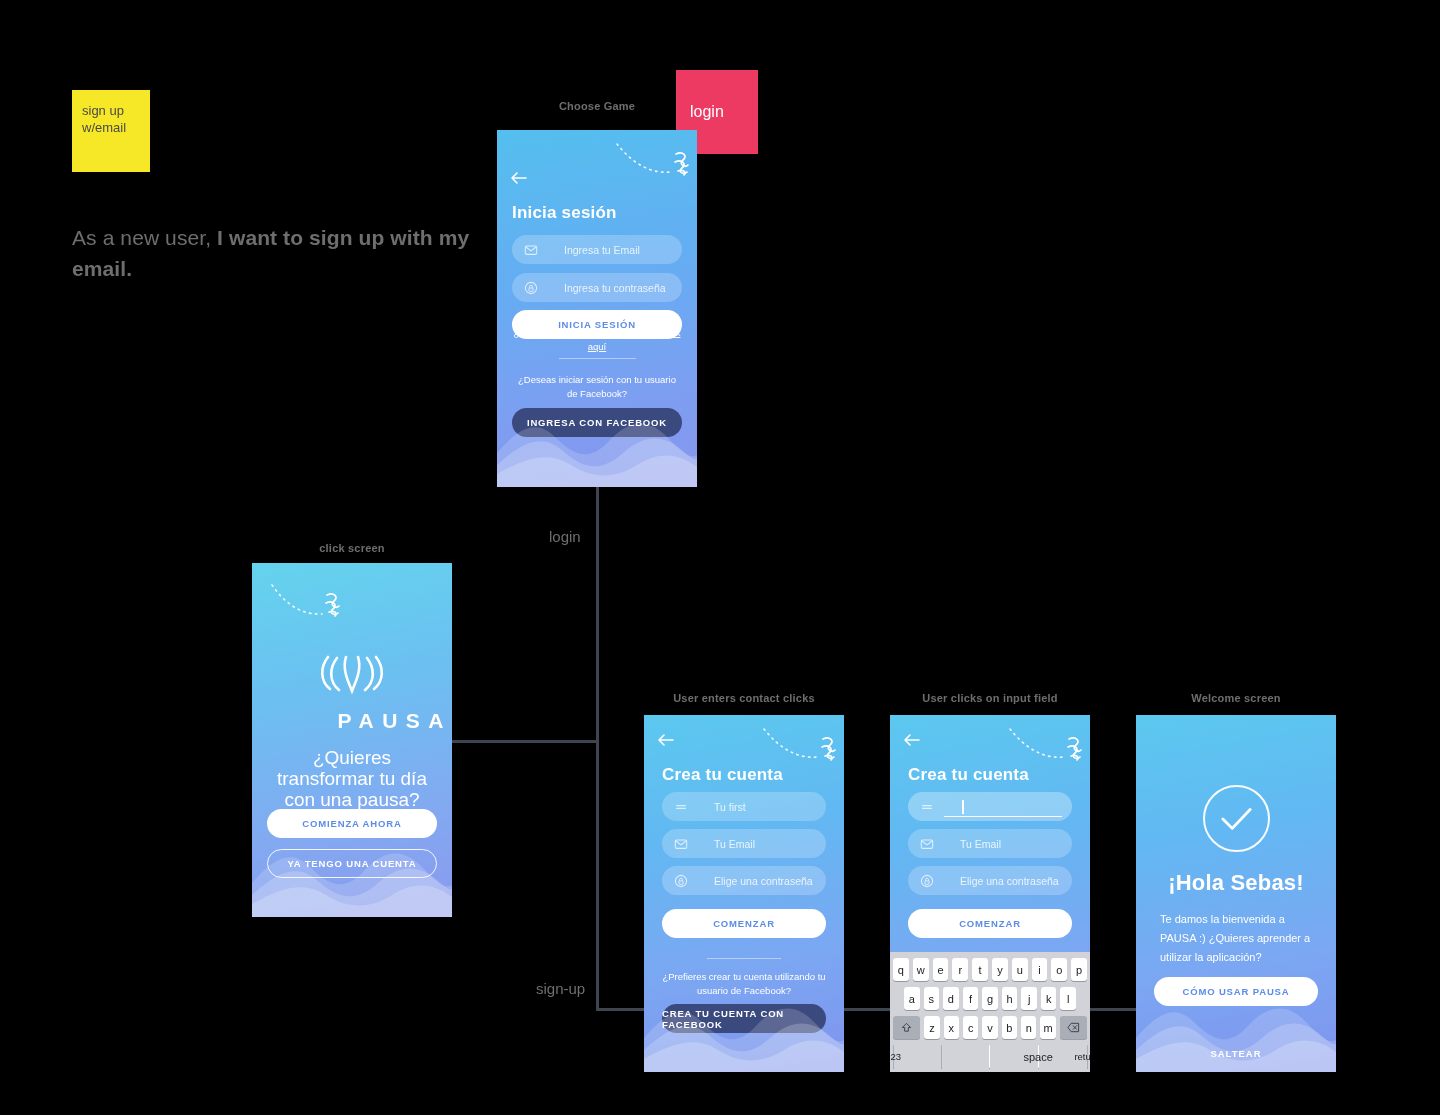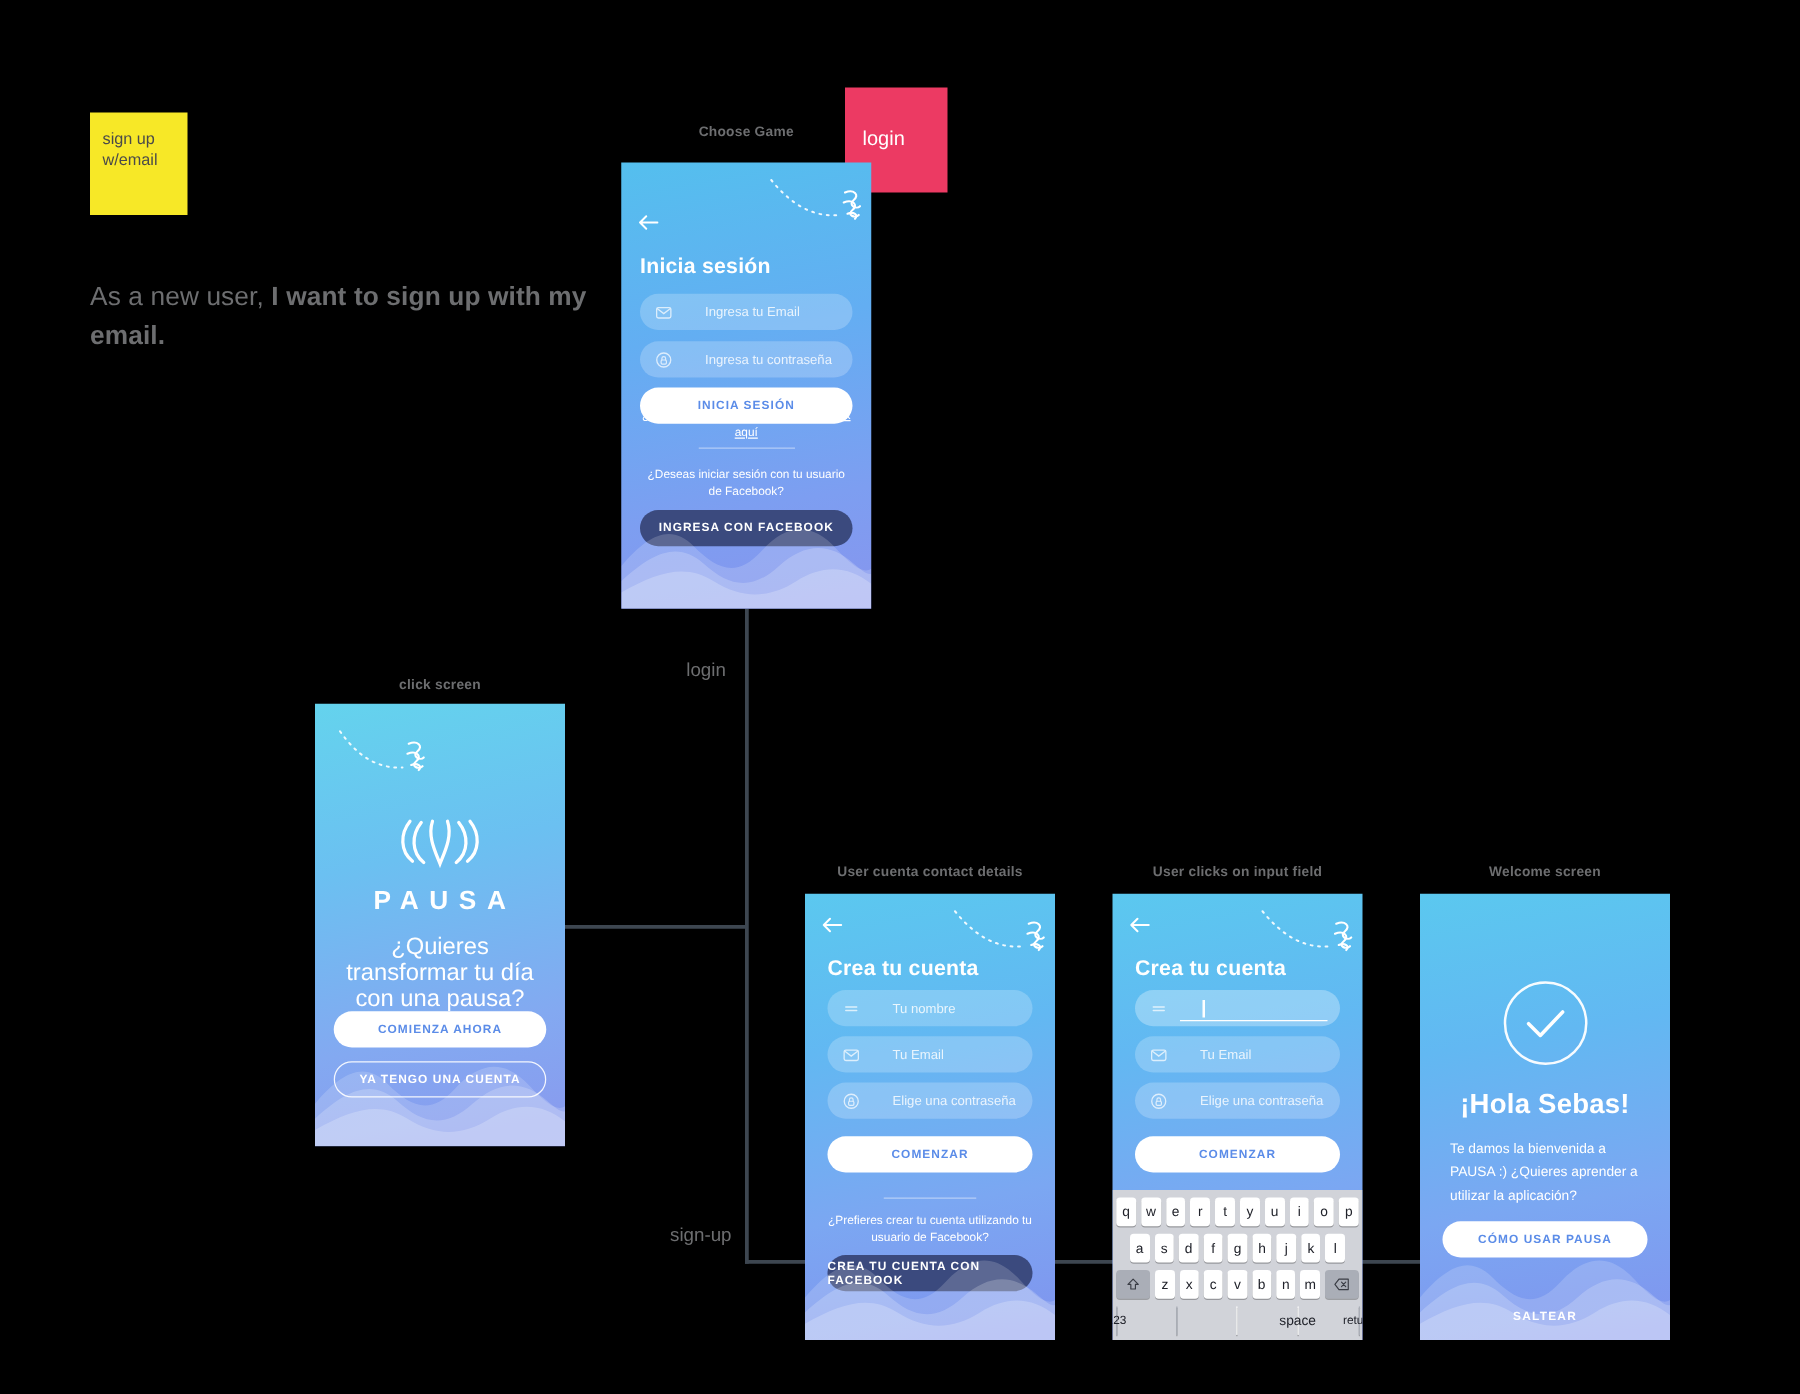--- a/index.html
+++ b/index.html
@@ -101,21 +101,21 @@
     font-size: 9.5px; line-height: 14px;
   }
   .helper u { text-decoration: underline; }
   .divider {
     position: absolute; height: 1px; background: rgba(255,255,255,.45);
   }
 
   
   .brand-word {
     position: absolute; color: #fff; font-size: 21px; font-weight: 700;
-    letter-spacing: 8.5px; text-align: center;
+    letter-spacing: 8.5px; text-align: right;
   }
   .brand-tag {
     position: absolute; color: #fff; font-size: 19px; line-height: 21px;
     text-align: center;
   }
 
   
   .check-circle {
     position: absolute; border: 2px solid rgba(255,255,255,.95);
     border-radius: 50%;
@@ -253,40 +253,40 @@
     <div class="btn btn-white" style="left:15px; top:246px; width:170px;">COMIENZA AHORA</div>
     <div class="btn btn-outline" style="left:15px; top:286px; width:170px;">YA TENGO UNA CUENTA</div>
 
     <svg class="waves" viewBox="0 0 200 120" preserveAspectRatio="none">
       <path d="M0 86 C 22 60, 40 52, 58 70 C 76 88, 92 96, 112 74 C 132 52, 152 50, 172 72 C 186 87, 194 92, 200 88 L200 120 L0 120 Z" fill="#ffffff" opacity=".17"></path>
       <path d="M0 98 C 26 74, 46 66, 66 84 C 86 102, 104 106, 126 86 C 146 68, 166 66, 186 84 C 193 90, 197 93, 200 92 L200 120 L0 120 Z" fill="#ffffff" opacity=".20"></path>
       <path d="M0 107 C 30 90, 52 84, 74 98 C 96 112, 118 112, 140 98 C 162 84, 182 86, 200 100 L200 120 L0 120 Z" fill="#ffffff" opacity=".22"></path>
     </svg>
   </div>
 
-  <div class="scr-label" style="left:644px; top:692px; width:200px;">User cuenta contact details</div>
+  <div class="scr-label" style="left:644px; top:692px; width:200px;">User enters contact clicks</div>
   <div class="phone" style="left:644px; top:715px; width:200px; height:357px;">
     <svg class="squiggle" style="left:118px; top:8px; width:80px; height:48px;" viewBox="0 0 80 48">
       <path d="M2 6 C 18 26, 36 36, 56 34" stroke="#fff" stroke-width="1.6" fill="none" stroke-dasharray="1.5 4.5" stroke-linecap="round" opacity=".9"></path>
       <g stroke="#fff" stroke-width="1.7" fill="none" stroke-linecap="round">
         <path d="M61 16 C 68 13, 73 18, 68 22 C 63 26, 70 30, 73 27"></path>
         <path d="M60 24 C 67 21, 72 26, 67 30 C 62 34, 69 37, 72 34"></path>
         <path d="M63 33 C 68 31, 72 34, 69 37"></path>
       </g>
     </svg>
     <svg class="back-arrow" style="left:13px; top:18px; width:17px; height:14px;" viewBox="0 0 17 14">
       <path d="M16 7 H2 M7 2 L2 7 L7 12" stroke="#fff" stroke-width="1.6" fill="none" stroke-linecap="round" stroke-linejoin="round"></path>
     </svg>
     <div class="ph-title" style="left:18px; top:50px;">Crea tu cuenta</div>
 
     <div class="field" style="left:18px; top:77px; width:164px;">
       <svg class="fi" viewBox="0 0 16 16">
         <path d="M3 6.4 H13 M3 9.6 H13" stroke="#fff" stroke-width="1.3" stroke-linecap="round"></path>
       </svg>
-      <span class="fplace">Tu nombre</span>
+      <span class="fplace">Tu first</span>
     </div>
     <div class="field" style="left:18px; top:114px; width:164px;">
       <svg class="fi" viewBox="0 0 16 16">
         <rect x="1.5" y="3.5" width="13" height="9.5" rx="1.6" stroke="#fff" stroke-width="1.2" fill="none"></rect>
         <path d="M2.2 4.6 L8 9 L13.8 4.6" stroke="#fff" stroke-width="1.2" fill="none" stroke-linecap="round"></path>
       </svg>
       <span class="fplace">Tu Email</span>
     </div>
     <div class="field" style="left:18px; top:151px; width:164px;">
       <svg class="fi" viewBox="0 0 16 16">

